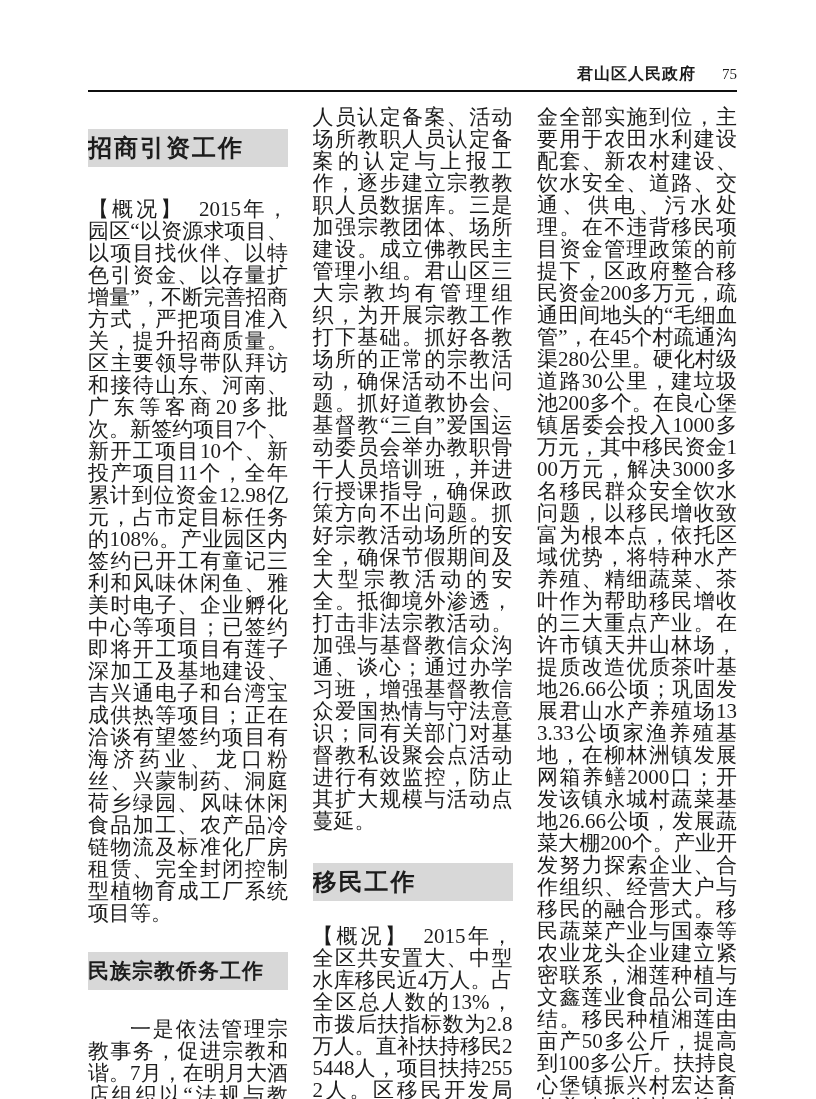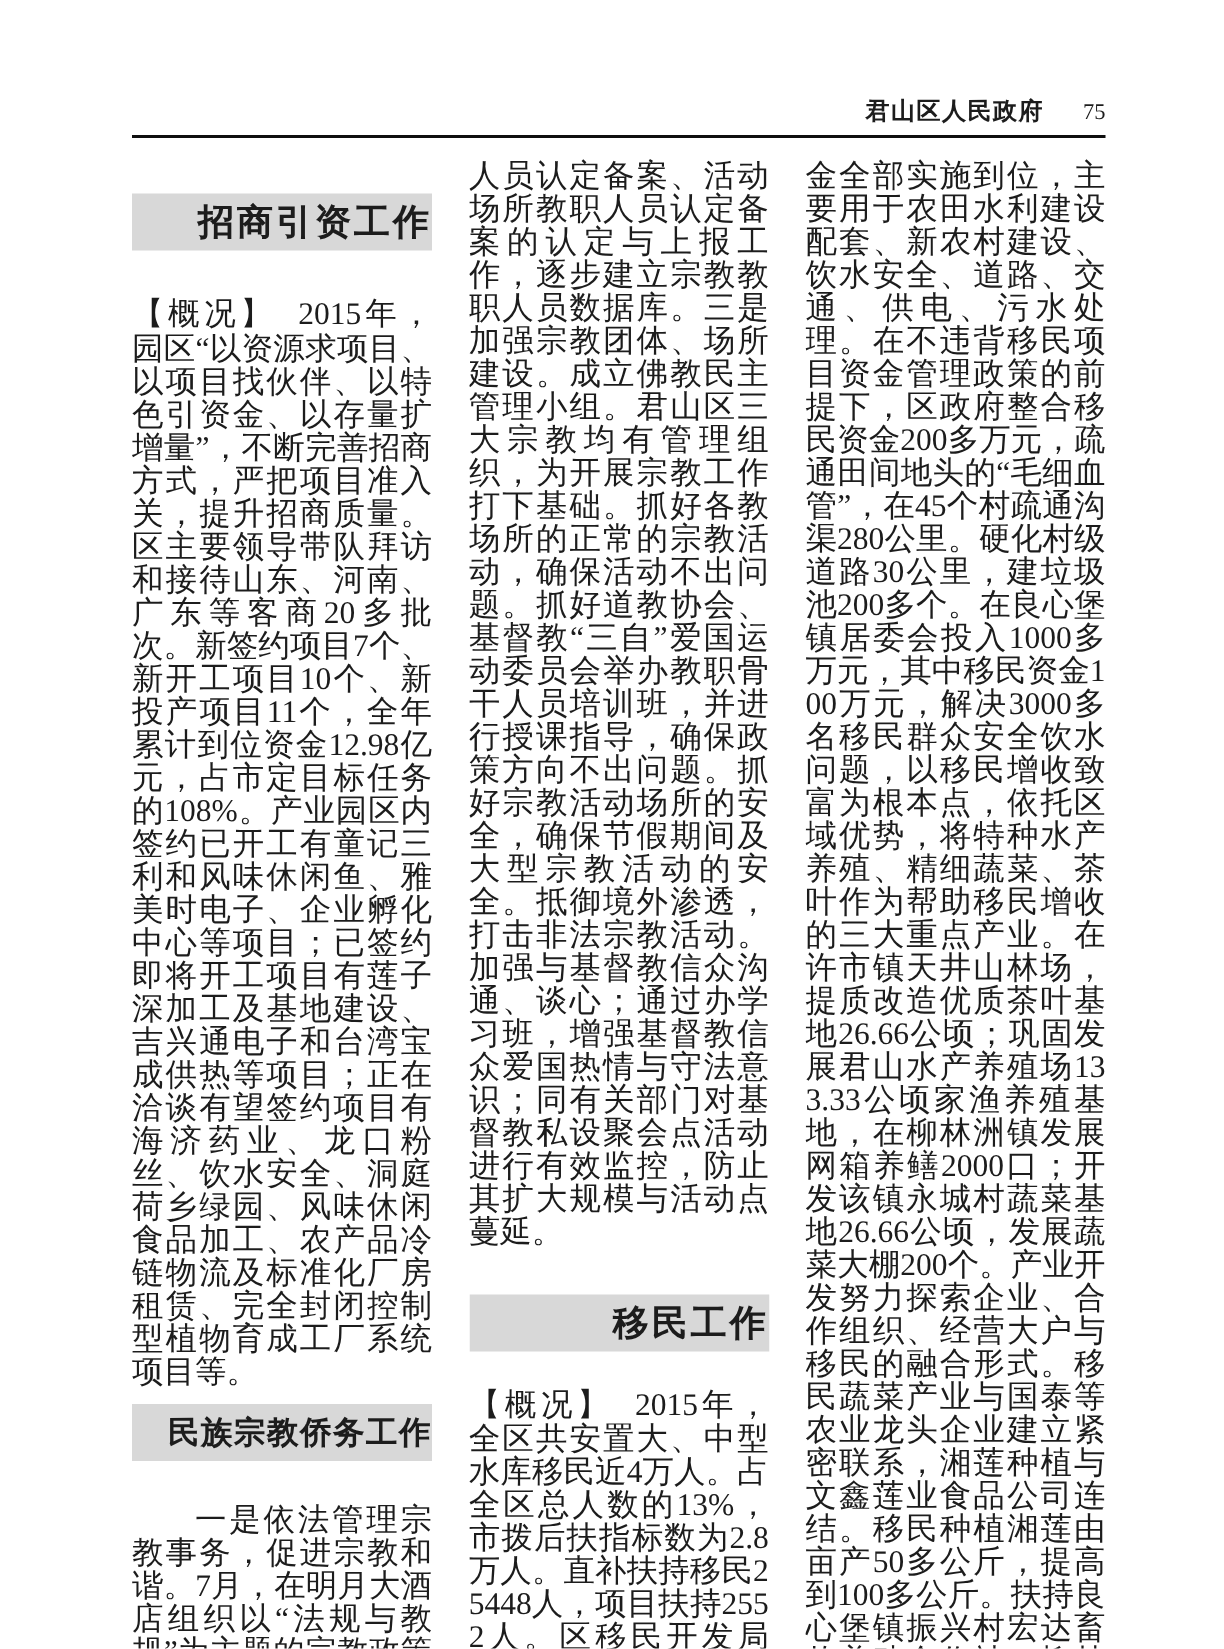--- a/index.html
+++ b/index.html
@@ -62,29 +62,29 @@
     font-weight: normal;
     margin-right: 0.7em;
     letter-spacing: 0.5px;
   }
   
   .section-box {
     background: #d8d8d8;
     height: 38px;
     display: flex;
     align-items: center;
-    justify-content: flex-end;
+    justify-content: flex-start;
     font-weight: bold;
     font-size: 24px;
     letter-spacing: 2px;
     white-space: nowrap;
   }
   .section-box.small { font-size: 21px; letter-spacing: 1px; }
   .box-top-1 { margin-top: 23px; margin-bottom: 31px; }
-  .box-mid   { margin-top: 11px; margin-bottom: 28px; padding-left: 24px; }
+  .box-mid   { margin-top: 28px; margin-bottom: 28px; }
   .box-col2  { margin-top: 31px; margin-bottom: 24px; }
   
   .byline {
     font-size: 15.5px;
     line-height: 22px;
     font-style: italic;
     text-align: right;
     padding-right: 6px;
     letter-spacing: 1px;
   }
@@ -100,21 +100,21 @@
   </div>
   <div class="head-rule"></div>
 
   <div class="columns">
 
     <div class="col">
       <div class="section-box box-top-1">
         <span>招商引资工作</span>
       </div>
       <div class="para">
-        <span class="lead">【概况】</span><span>2015年，园区“以资源求项目、以项目找伙伴、以特色引资金、以存量扩增量”，不断完善招商方式，严把项目准入关，提升招商质量。区主要领导带队拜访和接待山东、河南、广东等客商20多批次。新签约项目7个、新开工项目10个、新投产项目11个，全年累计到位资金12.98亿元，占市定目标任务的108%。产业园区内签约已开工有童记三利和风味休闲鱼、雅美时电子、企业孵化中心等项目；已签约即将开工项目有莲子深加工及基地建设、吉兴通电子和台湾宝成供热等项目；正在洽谈有望签约项目有海济药业、龙口粉丝、饮水安全、洞庭荷乡绿园、风味休闲食品加工、农产品冷链物流及标准化厂房租赁、完全封闭控制型植物育成工厂系统项目等。</span>
+        <span class="lead">【概况】</span><span>2015年，园区“以资源求项目、以项目找伙伴、以特色引资金、以存量扩增量”，不断完善招商方式，严把项目准入关，提升招商质量。区主要领导带队拜访和接待山东、河南、广东等客商20多批次。新签约项目7个、新开工项目10个、新投产项目11个，全年累计到位资金12.98亿元，占市定目标任务的108%。产业园区内签约已开工有童记三利和风味休闲鱼、雅美时电子、企业孵化中心等项目；已签约即将开工项目有莲子深加工及基地建设、吉兴通电子和台湾宝成供热等项目；正在洽谈有望签约项目有海济药业、龙口粉丝、兴蒙制药、洞庭荷乡绿园、风味休闲食品加工、农产品冷链物流及标准化厂房租赁、完全封闭控制型植物育成工厂系统项目等。</span>
       </div>
 
       <div class="section-box small box-mid">
         <span>民族宗教侨务工作</span>
       </div>
       <div class="para indent">
         <span>一是依法管理宗教事务，促进宗教和谐。7月，在明月大酒店组织以“法规与教规”为主题的宗教政策法规学习班，学习法律法规和宗教管理相关知识，增强对宗教政策法规的认识了解。二是加强宗教活动场所规范化建设。按照《宗教事务条例》的有关规定，做好换发宗教活动场所登记证工作及寺观教堂主要教职</span>
       </div>
     </div>
 

